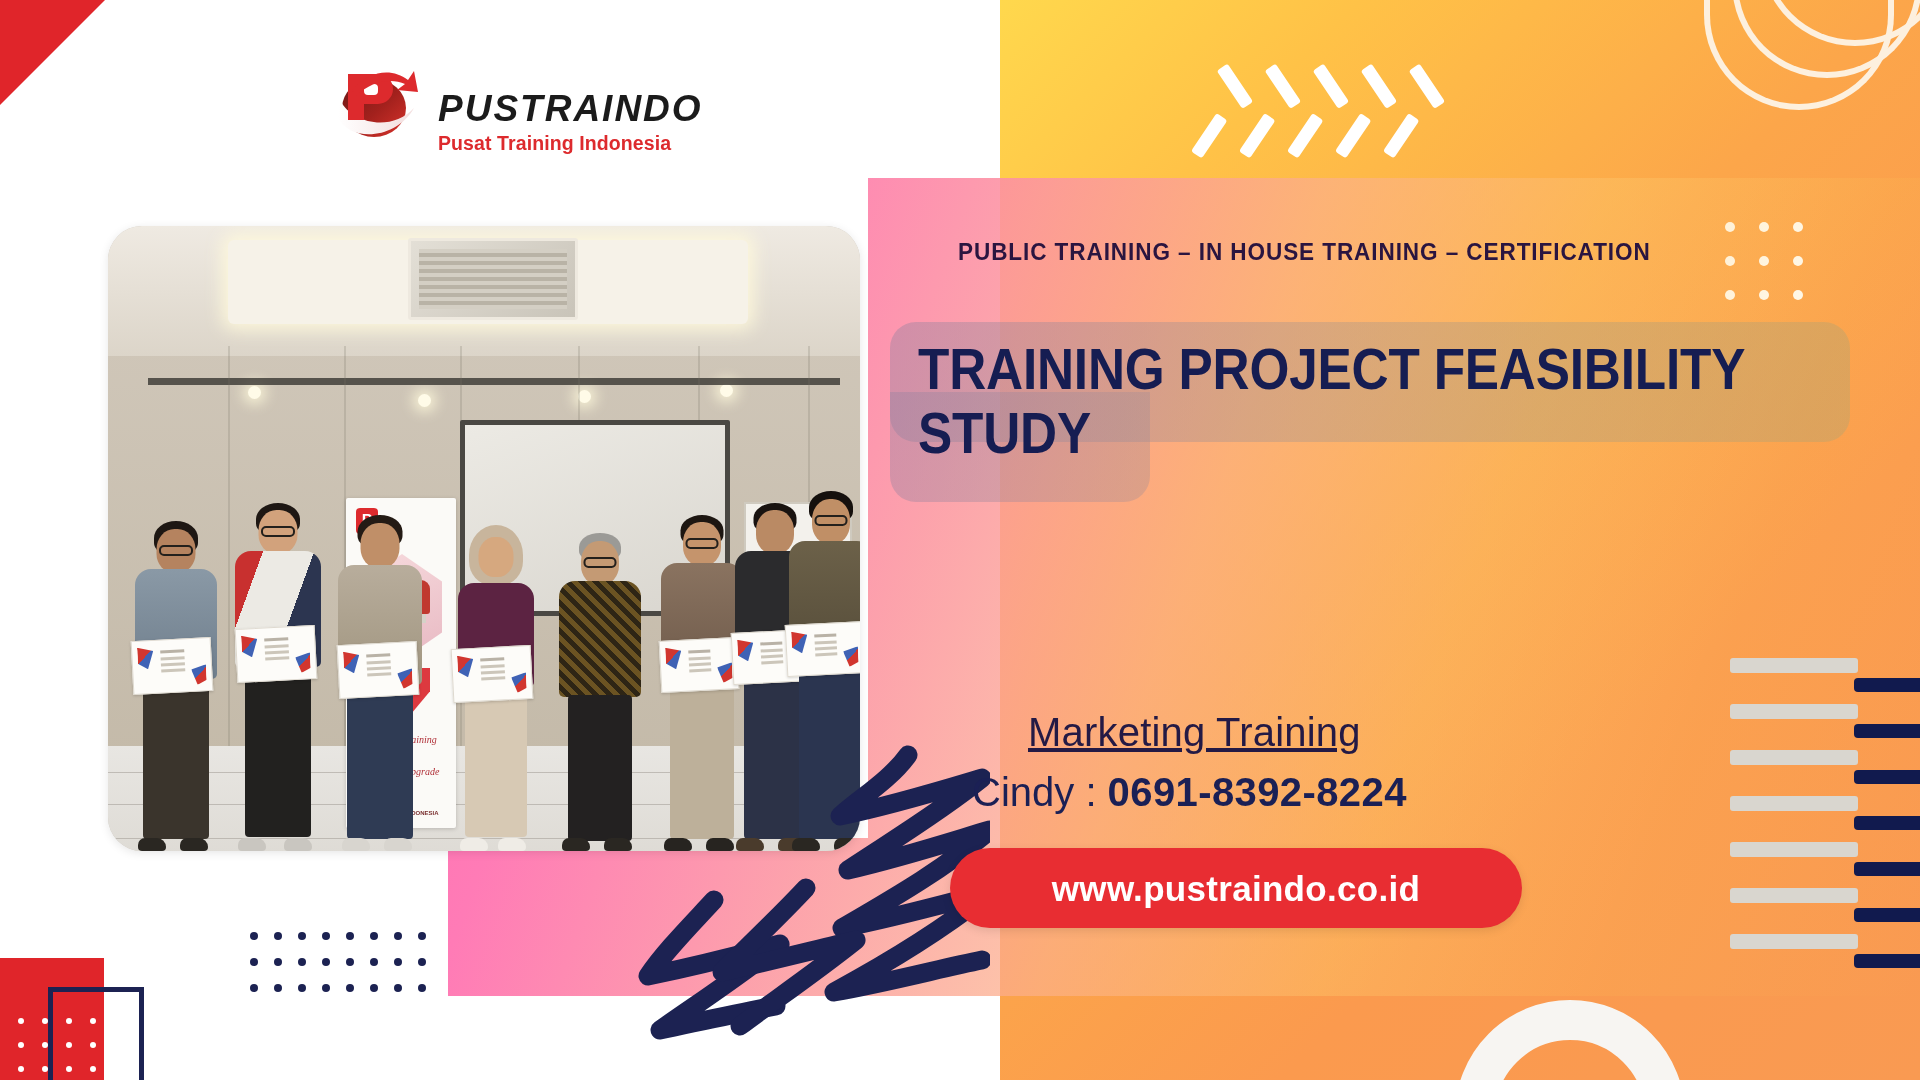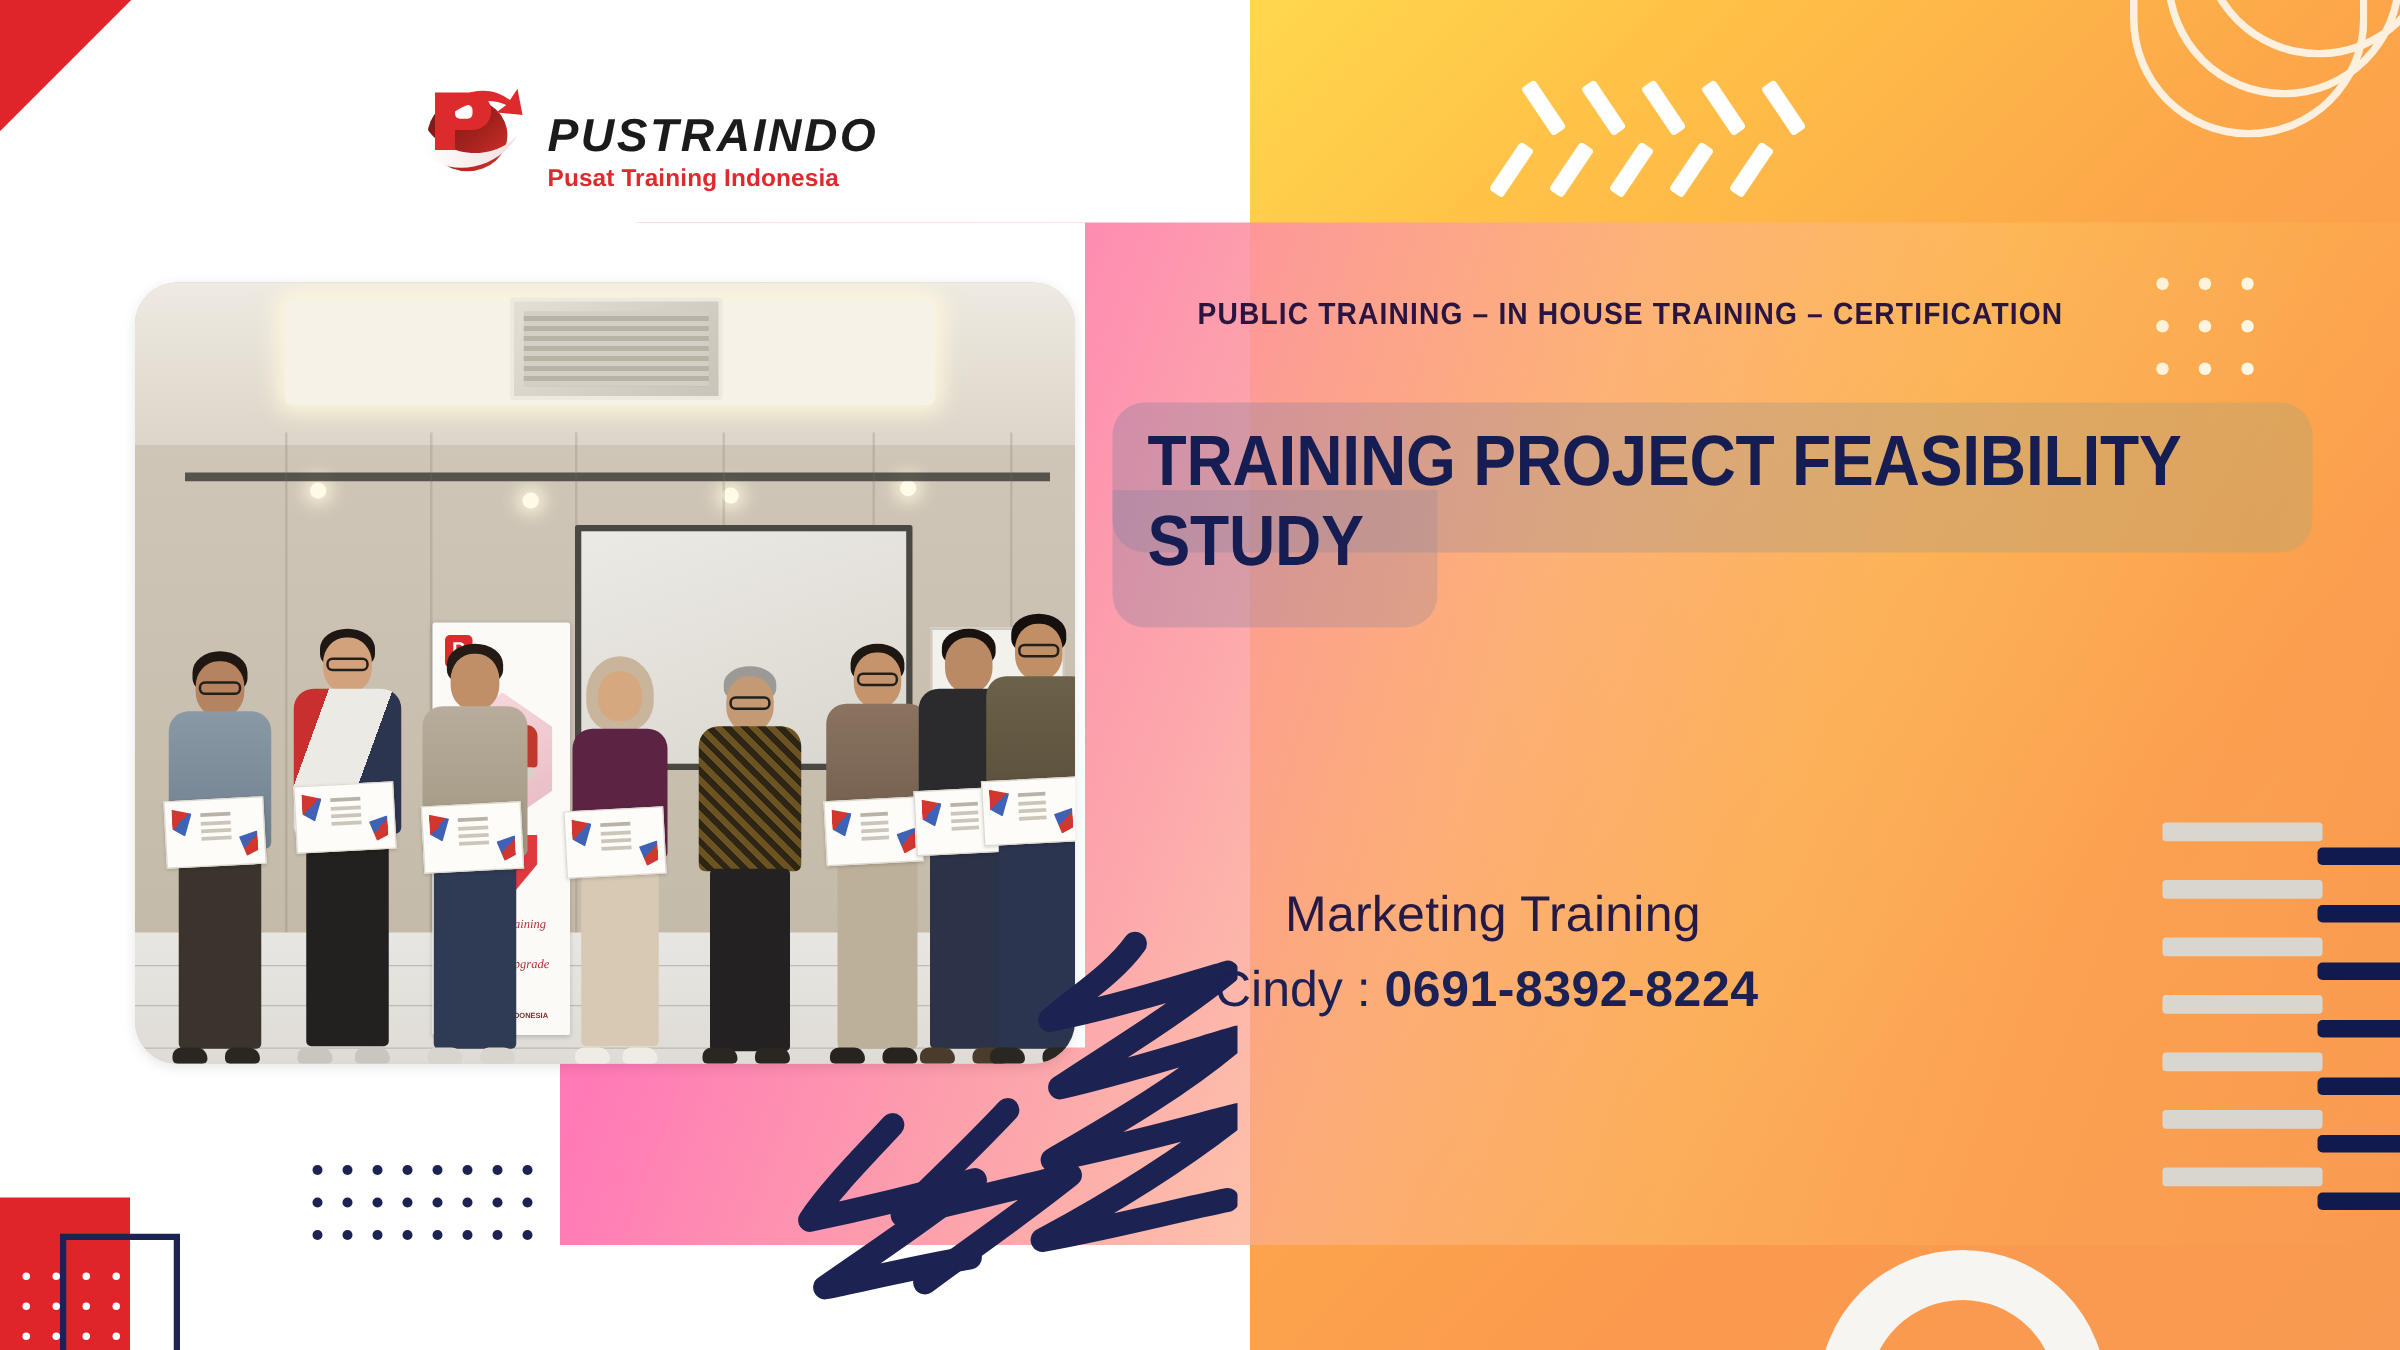--- a/index.html
+++ b/index.html
@@ -166,21 +166,21 @@
     background:linear-gradient(100deg,rgba(150,130,160,0.40),rgba(160,140,150,0.34));
     border-radius:0 0 26px 26px;
   }
   .title {
     position:absolute; left:918px; top:338px; width:930px;
     color:#161d52; font:700 57px/1.12 "Liberation Sans", sans-serif;
     letter-spacing:-0.2px; transform:scaleX(0.90); transform-origin:left top;
   }
   .contact-role {
     position:absolute; left:1028px; top:712px; color:#241a45;
-    font:400 40px/1 "Liberation Sans", sans-serif; letter-spacing:.2px;
+    font:400 40px/1 "Liberation Sans", sans-serif; letter-spacing:.2px;text-decoration:underline;
   }
   .contact-line {
     position:absolute; left:972px; top:772px; color:#1b2055;
     font:400 40px/1 "Liberation Sans", sans-serif; white-space:nowrap;
   }
   .contact-line b { font-weight:700; letter-spacing:.4px; }
   .cta {
     position:absolute; left:950px; top:848px; width:572px; height:80px;
     background:#e82d32; border-radius:40px;
     display:flex; align-items:center; justify-content:center;
@@ -500,14 +500,17 @@
 
   <div class="title-plate"></div>
   <div class="title-plate2"></div>
   <div class="title">TRAINING PROJECT FEASIBILITY STUDY</div>
 
   <div class="contact-role">Marketing Training</div>
   <div class="contact-line">
     <span>Cindy : </span><b>0691-8392-8224</b>
   </div>
 
+  <div class="cta">
+    <span>www.pustraindo.co.id</span>
+  </div>
 
 </div>
 
 </body></html>

